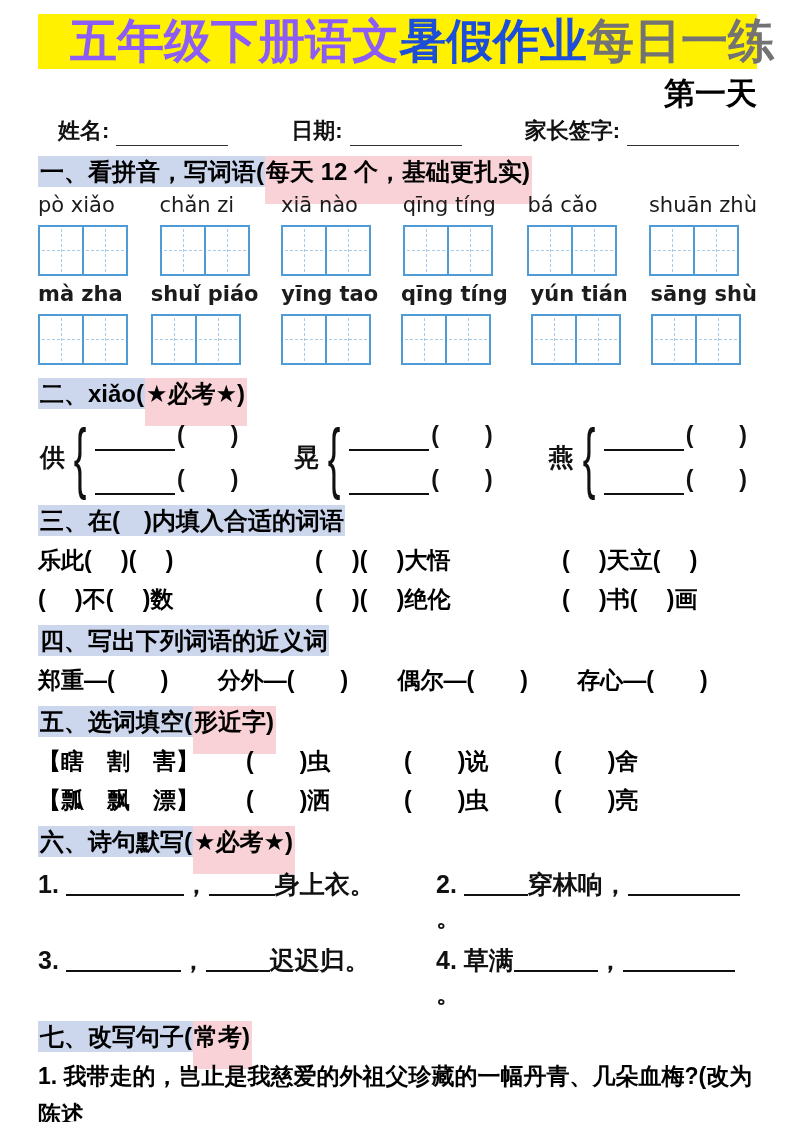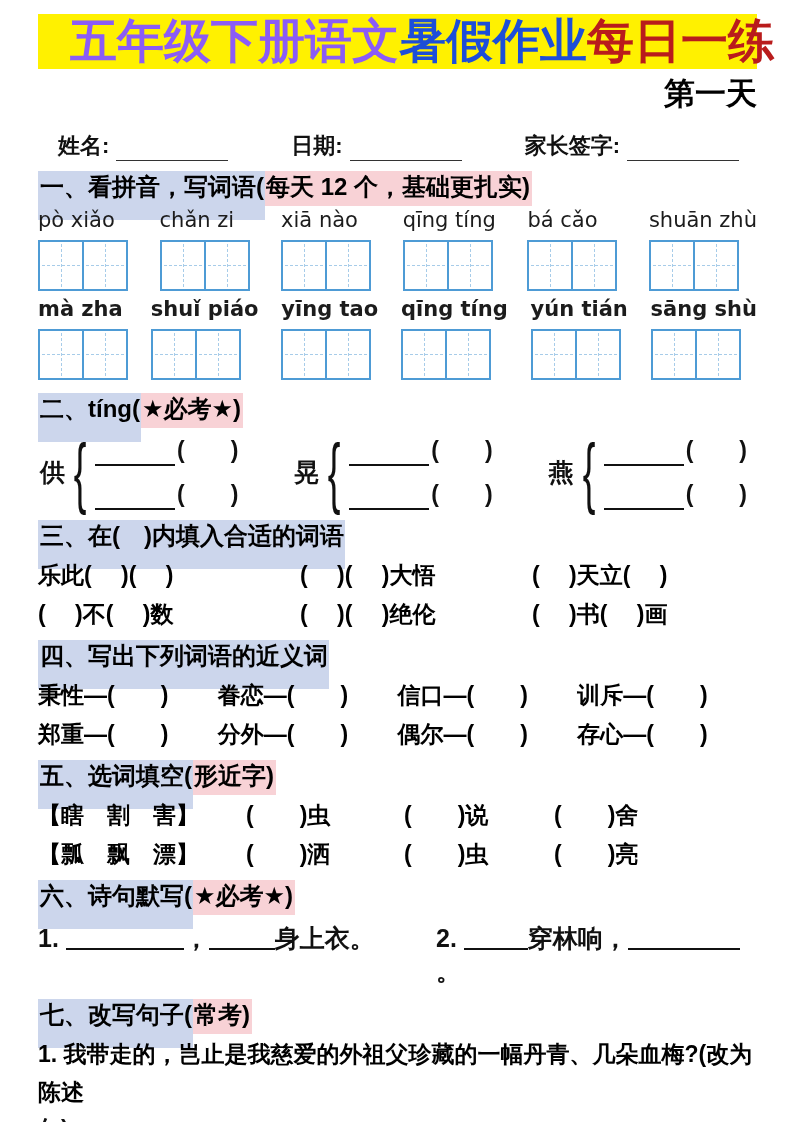--- a/index.html
+++ b/index.html
@@ -9,33 +9,33 @@
   }
   .page{padding:14px 36px 0 38px;box-sizing:border-box;}
 
   
   .title-bar{
     background:#fff100;text-align:center;font-weight:900;
     font-size:47px;line-height:1.16;white-space:nowrap;letter-spacing:0px;
   }
   .title-black{color:#8b5cf6;margin-left:32px;}
   .title-red{color:#1d4ed8;}
-  .title-blue{color:#b91c1c;}
+  .title-blue{color:#737373;}
   .day-title{text-align:right;font-size:31px;font-weight:700;margin-top:4px;color:#000;}
 
   
-  .meta-row{display:flex;justify-content:space-between;margin-top:16px;
+  .meta-row{display:flex;justify-content:space-between;margin-top:1px;
     font-size:22px;font-weight:600;padding:0 18px 0 20px;}
   .meta-item{display:flex;align-items:flex-end;}
   .meta-blank{width:112px;border-bottom:1.5px solid #333;height:1.05em;margin-left:7px;}
 
   
   .sec{font-size:24px;font-weight:700;margin:9px 0 5px;line-height:1.38;color:#000;}
-  .hl-blue{background:#ccd6ec;padding:2px 1px 20px 2px;}
-  .hl-pink{background:#f8d2d6;padding:2px 2px 6px 1px;}
+  .hl-blue{background:#ccd6ec;padding:2px 1px 2px 2px;}
+  .hl-pink{background:#f8d2d6;padding:2px 2px 19px 1px;}
 
   
   .word-row{display:flex;justify-content:space-between;margin-top:3px;}
   .word-unit{display:flex;flex-direction:column;align-items:flex-start;gap:8px;}
   .pinyin{font-family:"DejaVu Sans",sans-serif;font-size:21px;color:#1c1c1c;white-space:nowrap;}
   .tz-box{display:flex;border:2.5px solid #4e9bd5;background:#fff;}
   .tz-cell{width:42px;height:47px;position:relative;}
   .tz-cell + .tz-cell{border-left:2px solid #4e9bd5;}
   .tz-cell::before{content:"";position:absolute;left:50%;top:2px;bottom:2px;border-left:1.5px dashed #a7cce9;}
   .tz-cell::after{content:"";position:absolute;top:50%;left:2px;right:2px;border-top:1.5px dashed #a7cce9;}
@@ -45,21 +45,21 @@
   .ms-group{display:flex;align-items:center;}
   .ms-char{font-size:25px;font-weight:600;}
   .ms-brace{font-size:76px;font-weight:400;line-height:0.9;width:30px;
     transform:scale(0.5,1.02);transform-origin:center;text-align:center;}
   .ms-col{display:flex;flex-direction:column;gap:13px;}
   .ms-line{display:flex;align-items:flex-end;font-size:23px;font-weight:600;}
   .ms-blank{width:80px;border-bottom:2px solid #111;height:1.02em;margin-right:2px;}
 
   
   .par-row{font-size:23px;font-weight:600;margin:8px 0;color:#000;}
-  .g3{display:grid;grid-template-columns:262px 232px auto;}
+  .g3{display:grid;grid-template-columns:262px 232px auto;gap:15px;}
   .g4{display:grid;grid-template-columns:repeat(4,1fr);}
   .g5{display:grid;grid-template-columns:208px 158px 150px auto;}
   .g6{display:grid;grid-template-columns:398px auto;margin:10px 0;font-size:25px;font-weight:600;}
   .bl{display:inline-block;border-bottom:2px solid #111;height:0.9em;vertical-align:-3px;}
 
   
   .q-line{font-size:23px;font-weight:600;line-height:1.62;margin-top:5px;color:#000;}
   .q-fill-row{display:flex;align-items:flex-end;font-size:23px;font-weight:600;line-height:1.62;}
   .q-fill{flex:1;border-bottom:2px solid #111;height:1.15em;margin:0 3px;}
 </style>
@@ -177,21 +177,21 @@
     <div class="word-unit">
       <span class="pinyin">sāng shù</span>
       <div class="tz-box">
           <div class="tz-cell"></div>
           <div class="tz-cell"></div>
         </div>
     </div>
   </div>
 
   <div class="sec" style="margin-top:12px;">
-    <span class="hl-blue">二、tíng(</span><span class="hl-pink">★必考★)</span>
+    <span class="hl-blue">二、xiǎo(</span><span class="hl-pink">★必考★)</span>
   </div>
 
   <div class="ms-row">
     <div class="ms-group">
       <span class="ms-char">供</span>
       <span class="ms-brace">{</span>
       <div class="ms-col">
         <div class="ms-line">
             <span class="ms-blank"></span>
             <span>(　　)</span>
@@ -243,26 +243,20 @@
   <div class="par-row g3">
     <span>(　 )不(　 )数</span>
     <span>(　 )(　 )绝伦</span>
     <span>(　 )书(　 )画</span>
   </div>
 
   <div class="sec">
     <span class="hl-blue">四、写出下列词语的近义词</span>
   </div>
   <div class="par-row g4">
-    <span>秉性—(　　)</span>
-    <span>眷恋—(　　)</span>
-    <span>信口—(　　)</span>
-    <span>训斥—(　　)</span>
-  </div>
-  <div class="par-row g4">
     <span>郑重—(　　)</span>
     <span>分外—(　　)</span>
     <span>偶尔—(　　)</span>
     <span>存心—(　　)</span>
   </div>
 
   <div class="sec">
     <span class="hl-blue">五、选词填空(</span><span class="hl-pink">形近字)</span>
   </div>
   <div class="par-row g5">
@@ -284,20 +278,30 @@
   <div class="g6">
     <div>
       <span>1.</span>
       <span></span><span class="bl" style="width:118px"></span><span>，</span><span class="bl" style="width:66px"></span><span>身上衣。</span>
     </div>
     <div>
       <span>2.</span>
       <span></span><span class="bl" style="width:64px"></span><span>穿林响，</span><span class="bl" style="width:112px"></span><span>。</span>
     </div>
   </div>
+  <div class="g6">
+    <div>
+      <span>3.</span>
+      <span></span><span class="bl" style="width:115px"></span><span>，</span><span class="bl" style="width:64px"></span><span>迟迟归。</span>
+    </div>
+    <div>
+      <span>4.</span>
+      <span>草满</span><span class="bl" style="width:84px"></span><span>，</span><span class="bl" style="width:112px"></span><span>。</span>
+    </div>
+  </div>
 
   <div class="sec">
     <span class="hl-blue">七、改写句子(</span><span class="hl-pink">常考)</span>
   </div>
   <div class="q-line">1. 我带走的，岂止是我慈爱的外祖父珍藏的一幅丹青、几朵血梅?(改为陈述</div>
   <div class="q-fill-row">
     <span>句)</span>
     <span class="q-fill"></span>
     <span>。</span>
   </div>

